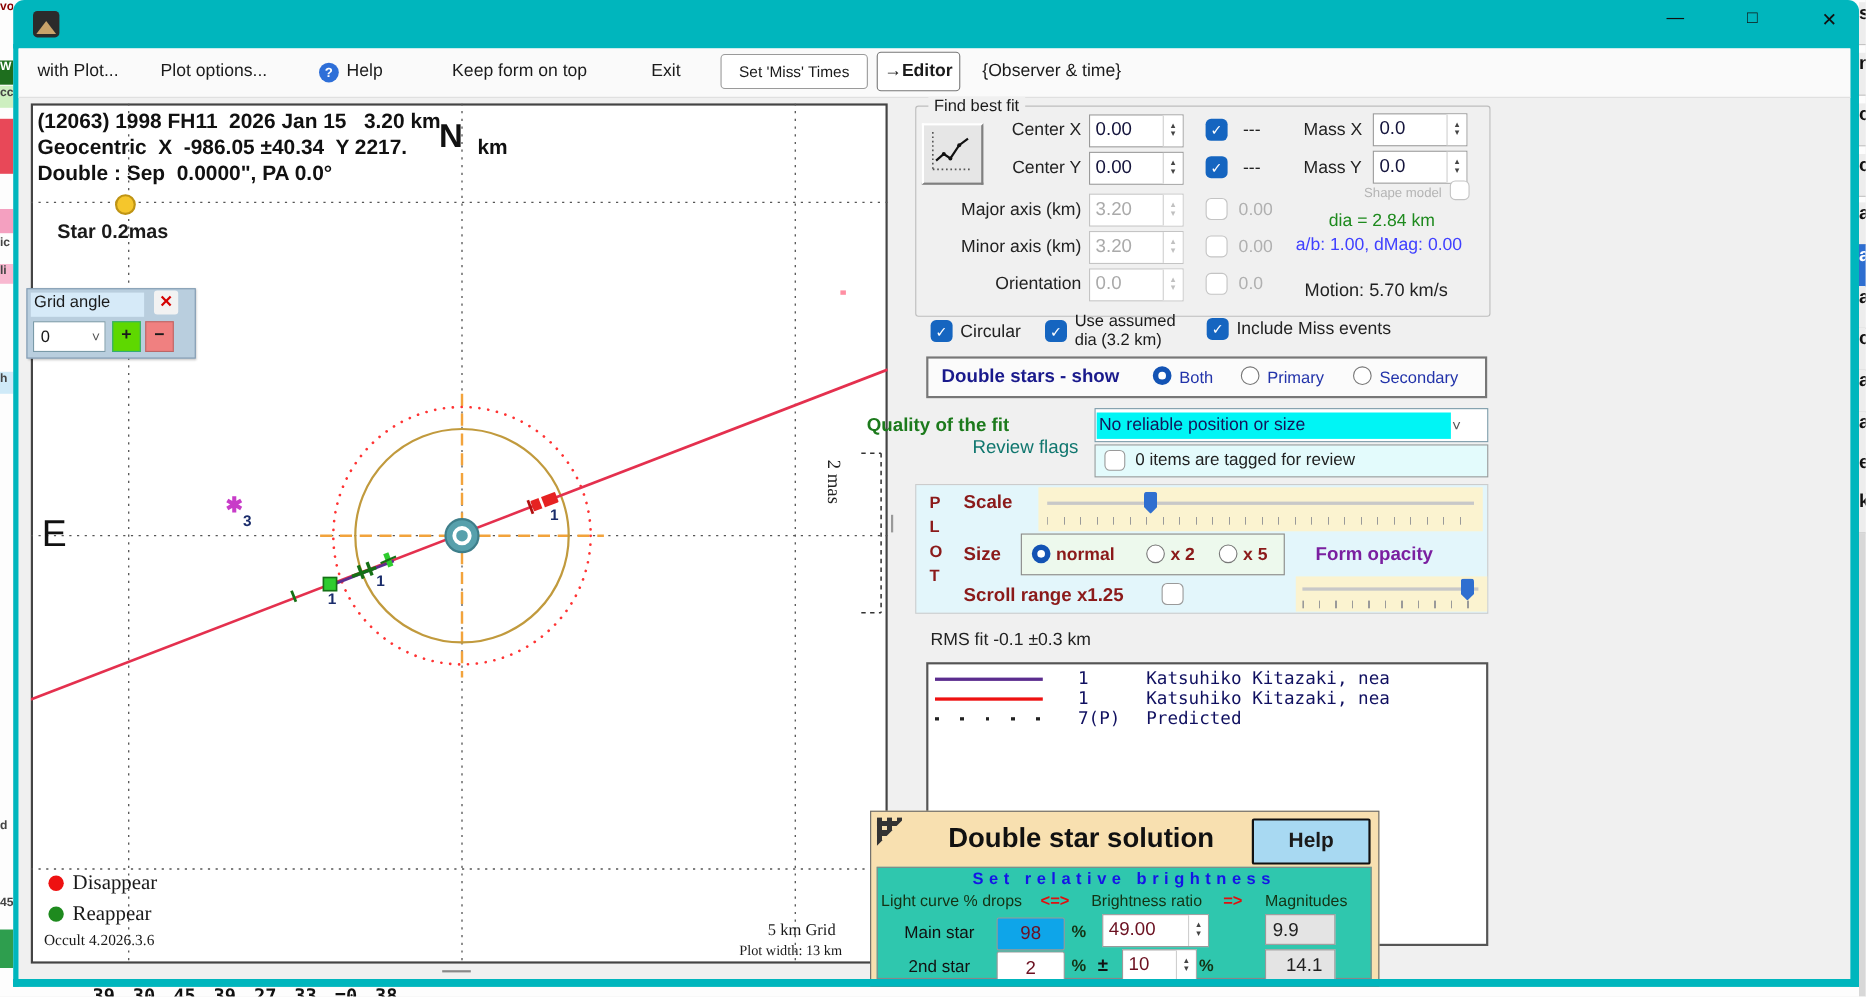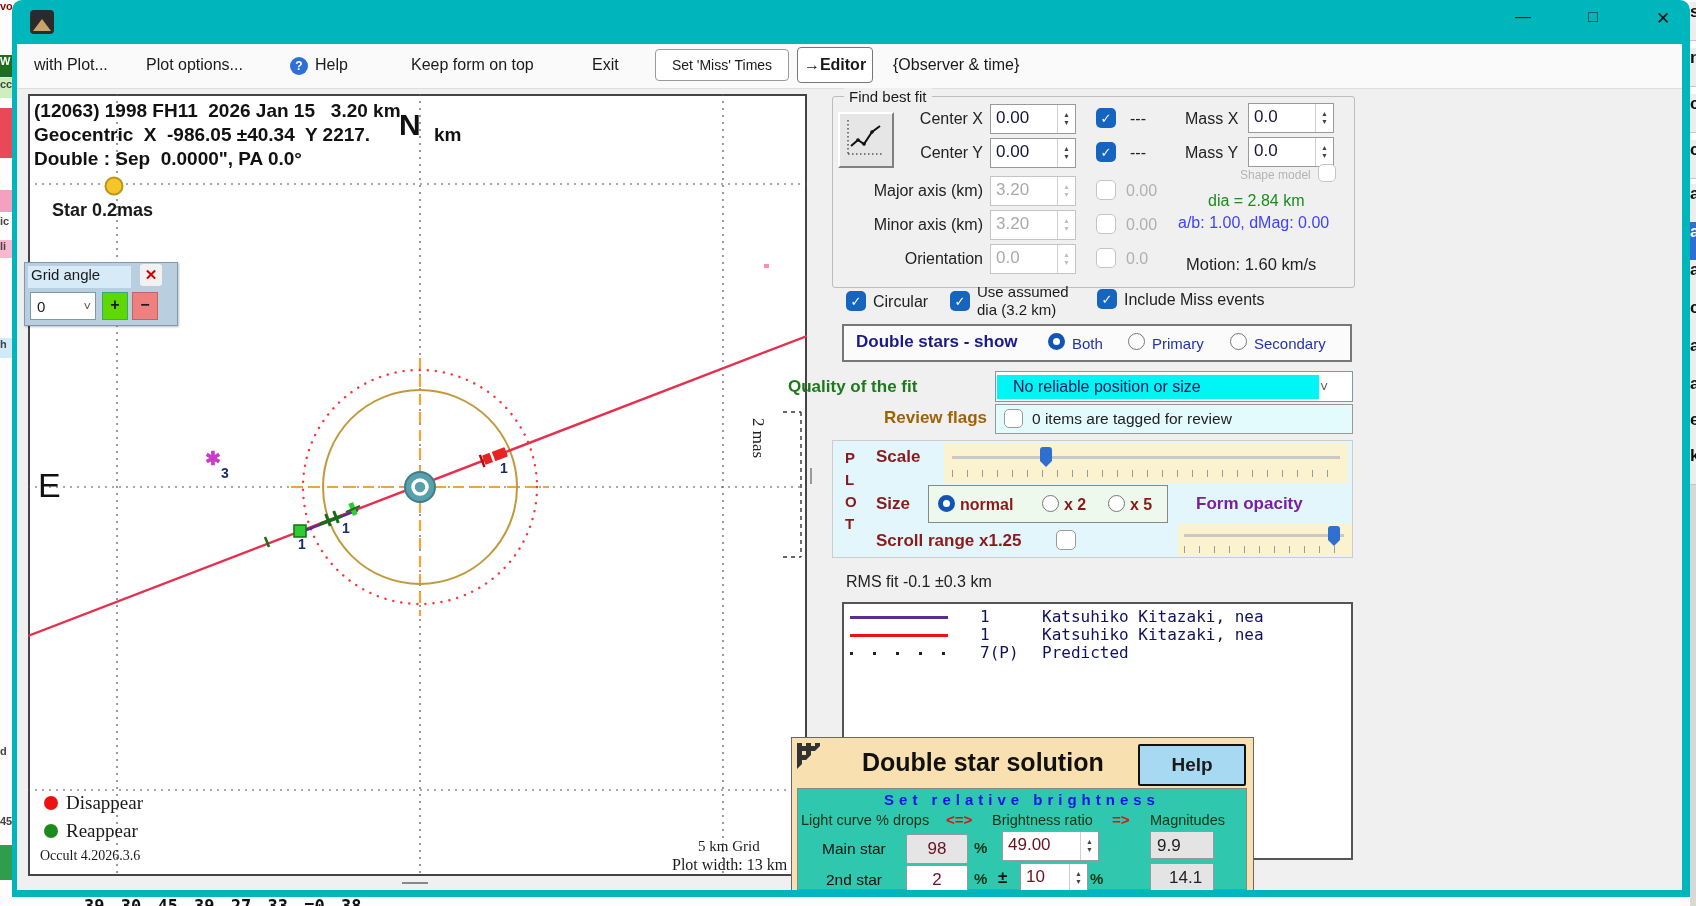--- a/index.html
+++ b/index.html
@@ -143,21 +143,21 @@
 <div class="abs plbl" style="left:298px;top:536px">1</div>
 <div class="abs plbl" style="left:342px;top:520px">1</div>
 <div class="abs plbl" style="left:500px;top:460px">1</div>
 <div class="abs serif" style="left:748px;top:418px;font-size:17px;writing-mode:vertical-rl;color:#222">2 mas</div>
 <div class="abs" style="left:44px;top:796px;width:14px;height:14px;border-radius:50%;background:#ee1111"></div>
 <div class="abs serif" style="left:66px;top:792px;font-size:19px">Disappear</div>
 <div class="abs" style="left:44px;top:824px;width:14px;height:14px;border-radius:50%;background:#1e8a1e"></div>
 <div class="abs serif" style="left:66px;top:820px;font-size:19px">Reappear</div>
 <div class="abs serif" style="left:40px;top:848px;font-size:14px">Occult 4.2026.3.6</div>
 <div class="abs serif" style="left:698px;top:838px;font-size:15px">5 km Grid</div>
-<div class="abs serif" style="left:672px;top:856px;font-size:16px">Plot width: 13 km</div>
+<div class="abs serif" style="left:672px;top:856px;font-size:13px">Plot width: 13 km</div>
 
 <div class="abs gridangle"></div>
 <div class="abs" style="left:28px;top:266px;width:100px;height:22px;background:#d6eaf8;font-size:15px;padding-left:3px">Grid angle</div>
 <div class="abs" style="left:140px;top:264px;width:22px;height:22px;background:#f2f2f2;border-radius:3px;color:#d40000;font-weight:bold;font-size:15px;text-align:center;line-height:22px"><span>✕</span></div>
 <div class="abs" style="left:30px;top:292px;width:64px;height:26px;background:#fff;border:1px solid #7a9aa8;display:flex;align-items:center">
   <span style="flex:1;padding-left:6px;font-size:15px">0</span>
   <span style="color:#555;font-size:13px;padding-right:4px">˅</span>
 </div>
 <div class="abs" style="left:102px;top:292px;width:24px;height:26px;background:#5ed800;border:1px solid #3a7;font-weight:bold;text-align:center;line-height:24px"><span>+</span></div>
 <div class="abs" style="left:132px;top:292px;width:24px;height:26px;background:#f08080;border:1px solid #b66;font-weight:bold;text-align:center;line-height:24px"><span>−</span></div>
@@ -243,21 +243,21 @@
       <span>▲</span>
       <span>▼</span>
     </div>
 </div>
 <div class="abs cb off" style="left:1096px;top:248px;border-color:#c4c4c4"></div>
 <div class="abs lbl" style="left:1126px;top:250px;color:#b0b0b0">0.0</div>
 <div class="abs" style="left:1240px;top:168px;font-size:12px;color:#b4b4b4">Shape model</div>
 <div class="abs cb off" style="left:1318px;top:164px;width:18px;height:18px;border-color:#c4c4c4"></div>
 <div class="abs" style="left:1208px;top:192px;font-size:16px;color:#1e8a1e">dia = 2.84 km</div>
 <div class="abs" style="left:1178px;top:214px;font-size:16px;color:#4040ff">a/b: 1.00, dMag: 0.00</div>
-<div class="abs" style="left:1186px;top:255px;font-size:16.5px;color:#222">Motion: 1.60 km/s</div>
+<div class="abs" style="left:1186px;top:255px;font-size:16.5px;color:#222">Motion: 5.70 km/s</div>
 
 <div class="abs cb on" style="left:846px;top:291px">
     <span>✓</span>
   </div>
 <div class="abs lbl" style="left:873px;top:293px">Circular</div>
 <div class="abs cb on" style="left:950px;top:291px">
     <span>✓</span>
   </div>
 <div class="abs" style="left:977px;top:283px;font-size:15px;line-height:18px">
   <div>Use assumed</div>
@@ -272,25 +272,25 @@
 <div class="abs" style="left:856px;top:332px;font-size:17px;font-weight:bold;color:#1a1a8c">Double stars - show</div>
 <div class="abs radio on" style="left:1048px;top:333px"></div>
 <div class="abs" style="left:1072px;top:335px;font-size:15px;color:#2233aa">Both</div>
 <div class="abs radio" style="left:1128px;top:333px"></div>
 <div class="abs" style="left:1152px;top:335px;font-size:15px;color:#2233aa">Primary</div>
 <div class="abs radio" style="left:1230px;top:333px"></div>
 <div class="abs" style="left:1254px;top:335px;font-size:15px;color:#2233aa">Secondary</div>
 
 <div class="abs" style="left:788px;top:377px;font-size:17px;font-weight:bold;color:#1c7a1c">Quality of the fit</div>
 <div class="abs" style="left:995px;top:371px;width:358px;height:31px;background:#fff;border:1px solid #7a9aa8;box-sizing:border-box;display:flex;align-items:center">
-  <span style="background:#00f5f5;color:#14145a;font-size:16px;padding:3px 16px;margin:1px;flex:0 0 auto;width:322px;box-sizing:border-box">No reliable position or size</span>
+  <span style="background:#00f5f5;color:#14145a;font-size:16px;padding:3px 2px;margin:1px;flex:0 0 auto;width:322px;box-sizing:border-box">No reliable position or size</span>
   <span style="color:#555;font-size:14px">˅</span>
 </div>
 
-<div class="abs" style="left:884px;top:408px;font-size:17px;font-weight:bold;color:#a16207">Review flags</div>
+<div class="abs" style="left:884px;top:397px;font-size:17px;font-weight:normal;color:#0f766e">Review flags</div>
 <div class="abs" style="left:995px;top:404px;width:358px;height:30px;background:#e3fbfc;border:1px solid #999;box-sizing:border-box"></div>
 <div class="abs cb off" style="left:1004px;top:409px;width:19px;height:19px"></div>
 <div class="abs" style="left:1032px;top:410px;font-size:15.5px;color:#222">0 items are tagged for review</div>
 
 <div class="abs" style="left:832px;top:440px;width:521px;height:118px;background:#e3f6fb;border:1px solid #ccc;box-sizing:border-box"></div>
 <div class="abs dred" style="left:845px;top:447px;font-size:15px;line-height:22px">
   <div>P</div>
     <div>L</div>
     <div>O</div>
     <div>T</div>
@@ -337,21 +337,21 @@
     <span>Help</span>
   </div>
 <div class="abs" style="left:797px;top:788px;width:450px;height:102px;background:#2fc7ae;border:1px solid #888;box-sizing:border-box;z-index:6"></div>
 <div class="abs" style="left:797px;top:791px;width:450px;text-align:center;font-size:15px;font-weight:bold;color:#1414e6;letter-spacing:5px;z-index:7">Set relative brightness</div>
 <div class="abs" style="left:801px;top:812px;font-size:14.5px;color:#143214;z-index:7">Light curve % drops</div>
 <div class="abs" style="left:946px;top:811px;font-size:15px;font-weight:bold;color:#e01010;z-index:7">&lt;=&gt;</div>
 <div class="abs" style="left:992px;top:812px;font-size:14.5px;color:#143214;z-index:7">Brightness ratio</div>
 <div class="abs" style="left:1112px;top:811px;font-size:15px;font-weight:bold;color:#e01010;z-index:7">=&gt;</div>
 <div class="abs" style="left:1150px;top:812px;font-size:14.5px;color:#143214;z-index:7">Magnitudes</div>
 <div class="abs" style="left:822px;top:840px;font-size:15.5px;color:#111;z-index:7">Main star</div>
-<div class="abs" style="left:906px;top:834px;width:60px;height:28px;background:#e5e5e5;border:1px solid #999;border-radius:2px;text-align:center;line-height:28px;font-size:17px;color:#6b1020;z-index:7"><span>98</span></div>
+<div class="abs" style="left:906px;top:834px;width:60px;height:28px;background:#0ea5e9;border:1px solid #999;border-radius:2px;text-align:center;line-height:28px;font-size:17px;color:#6b1020;z-index:7"><span>98</span></div>
 <div class="abs" style="left:974px;top:839px;font-size:15px;font-weight:bold;color:#143214;z-index:7">%</div>
 <div class="abs field" style="left:1002px;top:831px;width:97px;height:30px;z-index:7">
   <span class="val" style="color:#6b1020">49.00</span>
   <div class="spin">
       <span>▲</span>
       <span>▼</span>
     </div>
 </div>
 <div class="abs" style="left:1150px;top:831px;width:64px;height:28px;background:#e4e4e4;border:1px solid #999;font-size:17px;color:#222;line-height:28px;padding-left:6px;box-sizing:border-box;z-index:7"><span>9.9</span></div>
 <div class="abs" style="left:826px;top:871px;font-size:15.5px;color:#111;z-index:7">2nd star</div>

